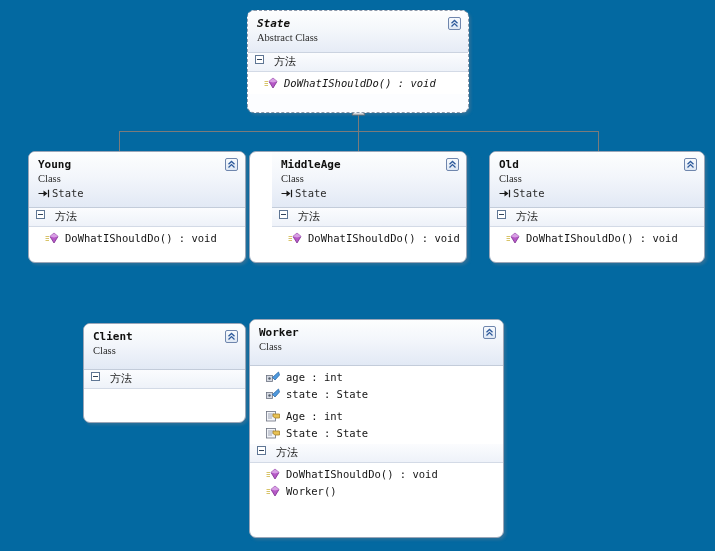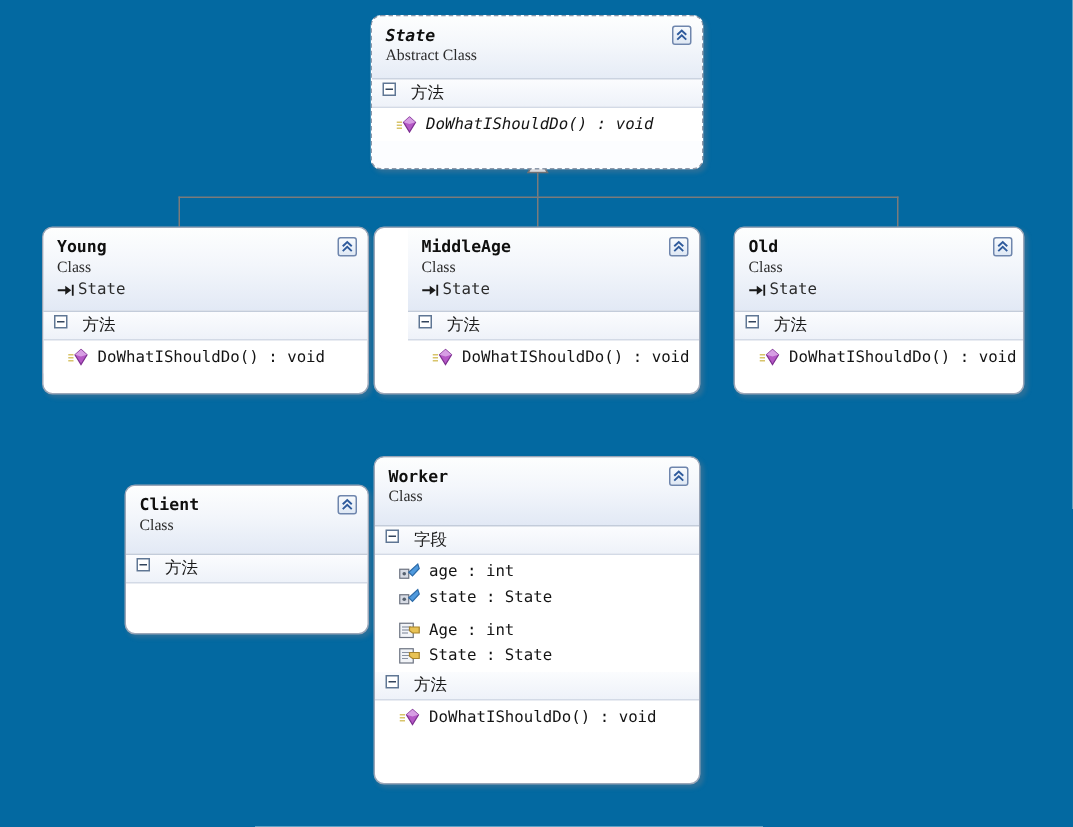--- a/index.html
+++ b/index.html
@@ -284,21 +284,21 @@
             <line x1="0.5" y1="8.5" x2="4" y2="8.5" stroke="#d8c46a" stroke-width="1"></line>
             <polygon points="9,1 13,4.5 9,11 5,4.5" fill="#b558c6" stroke="#7d2f91" stroke-width="0.8"></polygon>
             <polygon points="9,1 13,4.5 9,5.6 5,4.5" fill="#d79ee4" stroke="none"></polygon>
           </svg>
           <span class="member-label">DoWhatIShouldDo() : void</span>
         </div>
       </div>
     </div>
   </div>
 
-  <div class="cls" style="left:489px; top:151px; width:194px; height:112px;">
+  <div class="cls" style="left:489px; top:151px; width:216px; height:112px;">
     <div class="cls-header" style="min-height:55px;">
       <div class="cls-name">Old</div>
       <div class="cls-stereo">Class</div>
       <div class="cls-base">
         <svg width="12" height="11" viewBox="0 0 12 11">
           <line x1="0.5" y1="5.5" x2="7.5" y2="5.5" stroke="#1a1a1a" stroke-width="1.2"></line>
           <polygon points="5.5,2.5 9.5,5.5 5.5,8.5" fill="#1a1a1a"></polygon>
           <line x1="10.5" y1="1.8" x2="10.5" y2="9.2" stroke="#1a1a1a" stroke-width="1.2"></line>
         </svg>
         <span>State</span>
@@ -342,37 +342,33 @@
       </div>
     </div>
     <div class="compartment">
       <div class="comp-head">
         <span class="exp-box"></span>
         <span class="comp-title">方法</span>
       </div>
     </div>
   </div>
 
-  <div class="cls" style="left:249px; top:304px; width:218px; height:219px;">
+  <div class="cls" style="left:249px; top:319px; width:255px; height:219px;">
     <div class="cls-header" style="min-height:46px;">
       <div class="cls-name">Worker</div>
       <div class="cls-stereo">Class</div>
       <div class="collapse-btn">
         <svg width="9" height="9" viewBox="0 0 9 9">
           <polyline points="1.5,4.2 4.5,1.4 7.5,4.2" fill="none" stroke="#2f5b9c" stroke-width="1.3"></polyline>
           <polyline points="1.5,7.4 4.5,4.6 7.5,7.4" fill="none" stroke="#2f5b9c" stroke-width="1.3"></polyline>
         </svg>
       </div>
     </div>
 
     <div class="compartment">
-      <div class="comp-head">
-        <span class="exp-box"></span>
-        <span class="comp-title">字段</span>
-      </div>
       <div class="members">
         <div class="member">
           <svg class="micon" width="14" height="12" viewBox="0 0 14 12">
             <rect x="0.5" y="4.5" width="6" height="6" fill="#d7dbe4" stroke="#6b7280" stroke-width="0.8"></rect>
             <circle cx="3.5" cy="7.5" r="1.2" fill="#55606e"></circle>
             <polygon points="12.5,1 13.5,4 9,9 6.5,6.5" fill="#4f9ade" stroke="#2d6ba8" stroke-width="0.8"></polygon>
           </svg>
           <span class="member-label">age : int</span>
         </div>
         <div class="member">
@@ -420,17 +416,27 @@
         <div class="member">
           <svg class="micon" width="14" height="12" viewBox="0 0 14 12">
             <line x1="0.5" y1="4.5" x2="4" y2="4.5" stroke="#d8c46a" stroke-width="1"></line>
             <line x1="0.5" y1="6.5" x2="4" y2="6.5" stroke="#d8c46a" stroke-width="1"></line>
             <line x1="0.5" y1="8.5" x2="4" y2="8.5" stroke="#d8c46a" stroke-width="1"></line>
             <polygon points="9,1 13,4.5 9,11 5,4.5" fill="#b558c6" stroke="#7d2f91" stroke-width="0.8"></polygon>
             <polygon points="9,1 13,4.5 9,5.6 5,4.5" fill="#d79ee4" stroke="none"></polygon>
           </svg>
           <span class="member-label">DoWhatIShouldDo() : void</span>
         </div>
+        <div class="member">
+          <svg class="micon" width="14" height="12" viewBox="0 0 14 12">
+            <line x1="0.5" y1="4.5" x2="4" y2="4.5" stroke="#d8c46a" stroke-width="1"></line>
+            <line x1="0.5" y1="6.5" x2="4" y2="6.5" stroke="#d8c46a" stroke-width="1"></line>
+            <line x1="0.5" y1="8.5" x2="4" y2="8.5" stroke="#d8c46a" stroke-width="1"></line>
+            <polygon points="9,1 13,4.5 9,11 5,4.5" fill="#b558c6" stroke="#7d2f91" stroke-width="0.8"></polygon>
+            <polygon points="9,1 13,4.5 9,5.6 5,4.5" fill="#d79ee4" stroke="none"></polygon>
+          </svg>
+          <span class="member-label">Worker()</span>
+        </div>
       </div>
     </div>
   </div>
 
 </div>
 
 </body></html>

